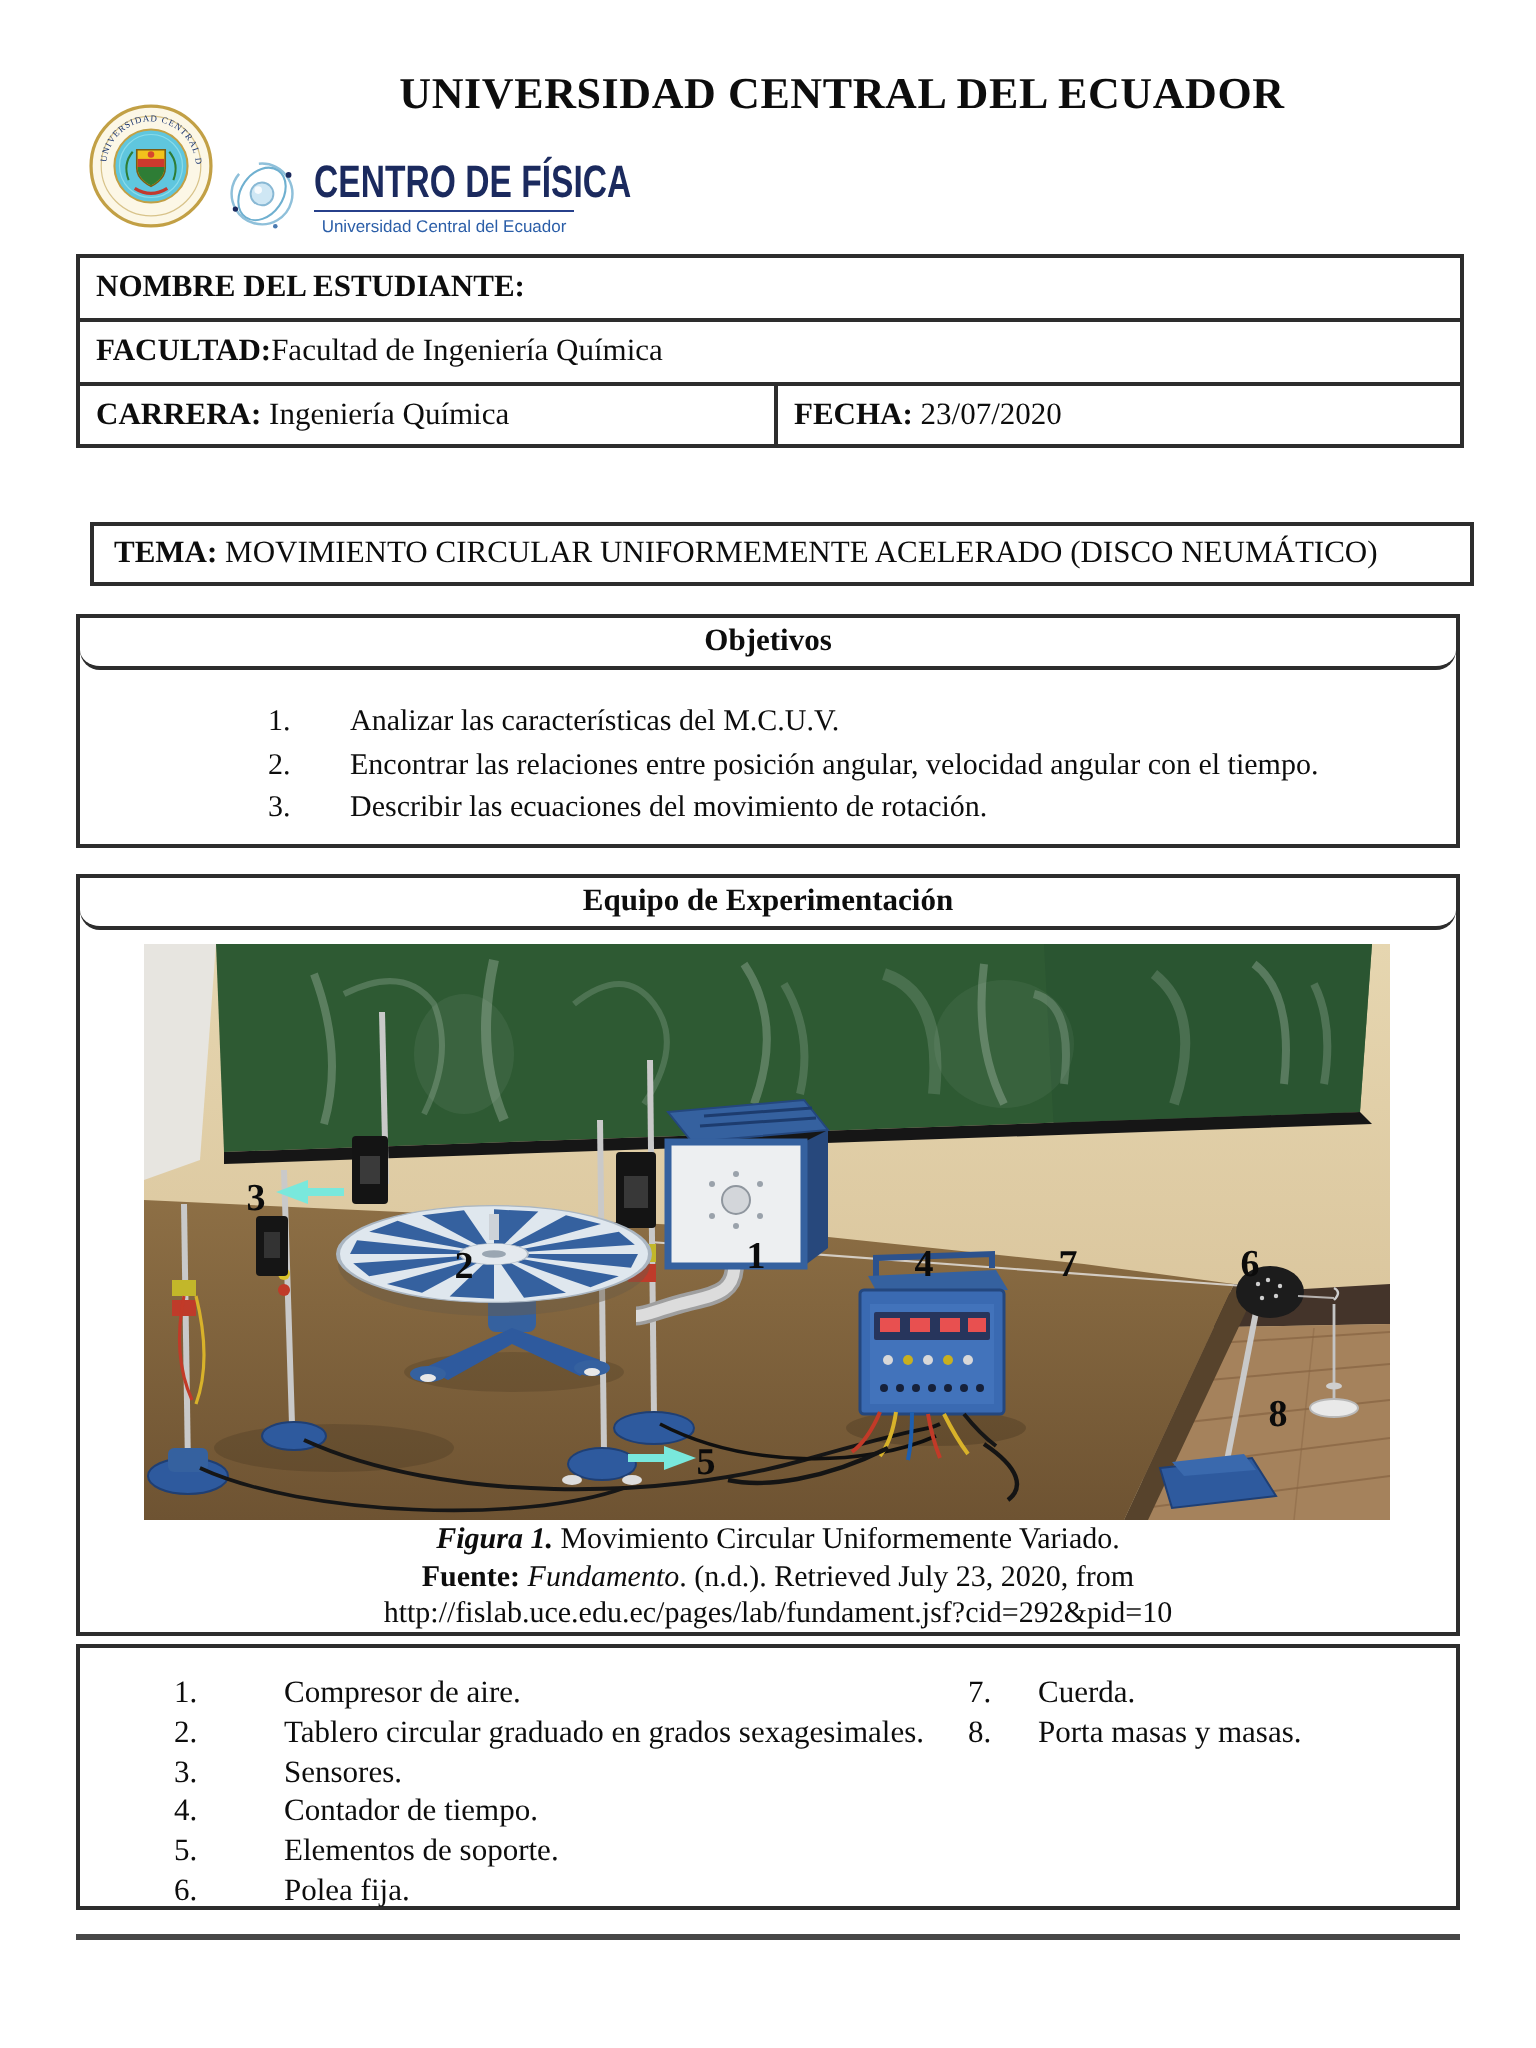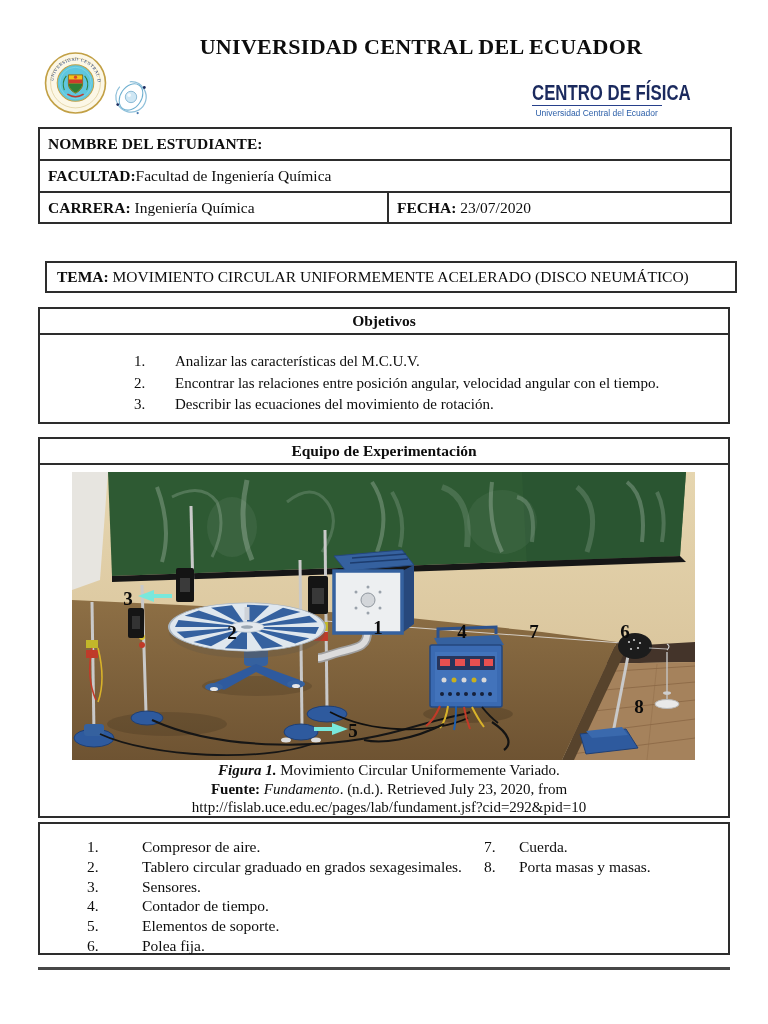--- a/index.html
+++ b/index.html
@@ -5,40 +5,40 @@
   html,body { margin:0; padding:0; background:#ffffff; }
   body { width:768px; height:1024px; position:relative; font-family:"Liberation Serif", serif; color:#0d0d0d; }
   .page { position:absolute; inset:0; overflow:hidden; }
 
   .title { position:absolute; left:112px; top:34px; width:618px; text-align:center;
            font-size:22px; font-weight:bold; letter-spacing:.3px; }
 
   .seal { position:absolute; left:44px; top:51px; width:63px; height:64px; }
 
   .cf { position:absolute; left:112px; top:74px; width:618px; display:flex;
-        justify-content:space-between; align-items:flex-start; gap:7px; }
+        justify-content:flex-start; align-items:flex-start; gap:7px; }
   .cf-icon { width:38px; height:44px; flex:0 0 auto; }
   .cf-text { padding-top:5px; }
   .cf-name { font-family:"Liberation Sans", sans-serif; font-weight:bold; font-size:21px;
              color:var(--navy-logo,#1b2a5e); transform:scale(.8,1.08); transform-origin:left top;
              white-space:nowrap; }
   .cf-sub  { font-family:"Liberation Sans", sans-serif; font-size:8.5px; color:#2b5ea8;
              border-top:1px solid #27408b; margin-top:2px; padding-top:2px; width:130px; text-align:center; }
 
   table.info { position:absolute; left:38px; top:127px; width:692px; border-collapse:collapse;
                font-size:15.5px; table-layout:fixed; }
   table.info td { border:2px solid #2d2d2d; padding:2px 8px; vertical-align:middle;margin-left:12px; }
 
   .tema { position:absolute; left:45px; top:261px; width:692px; box-sizing:border-box;
           border:2px solid #2d2d2d; padding:5px 10px; font-size:15.5px; }
 
   .box { position:absolute; left:38px; width:692px; border:2px solid #2d2d2d;
          box-sizing:border-box; background:#fff; }
   .box-title { text-align:center; font-weight:bold; font-size:15.5px;
-               border-bottom:2px solid #2d2d2d; padding:3px 0; }
+               border-bottom:2px solid #2d2d2d; padding:3px 0;border-radius:10px; }
 
   .objetivos { top:307px; height:117px; }
   .obj-body { padding:16px 10px 0 94px; }
   .obj-item { display:flex; font-size:15px; line-height:21.5px; }
   .obj-item .n { min-width:41px; }
 
   .equipo { top:437px; height:381px; }
   .photo { position:absolute; left:32px; top:33px; width:623px; height:288px; display:block; }
   .caption { position:absolute; top:322px; left:5px; width:100%; text-align:center;
              font-size:15px; line-height:18.5px; }

